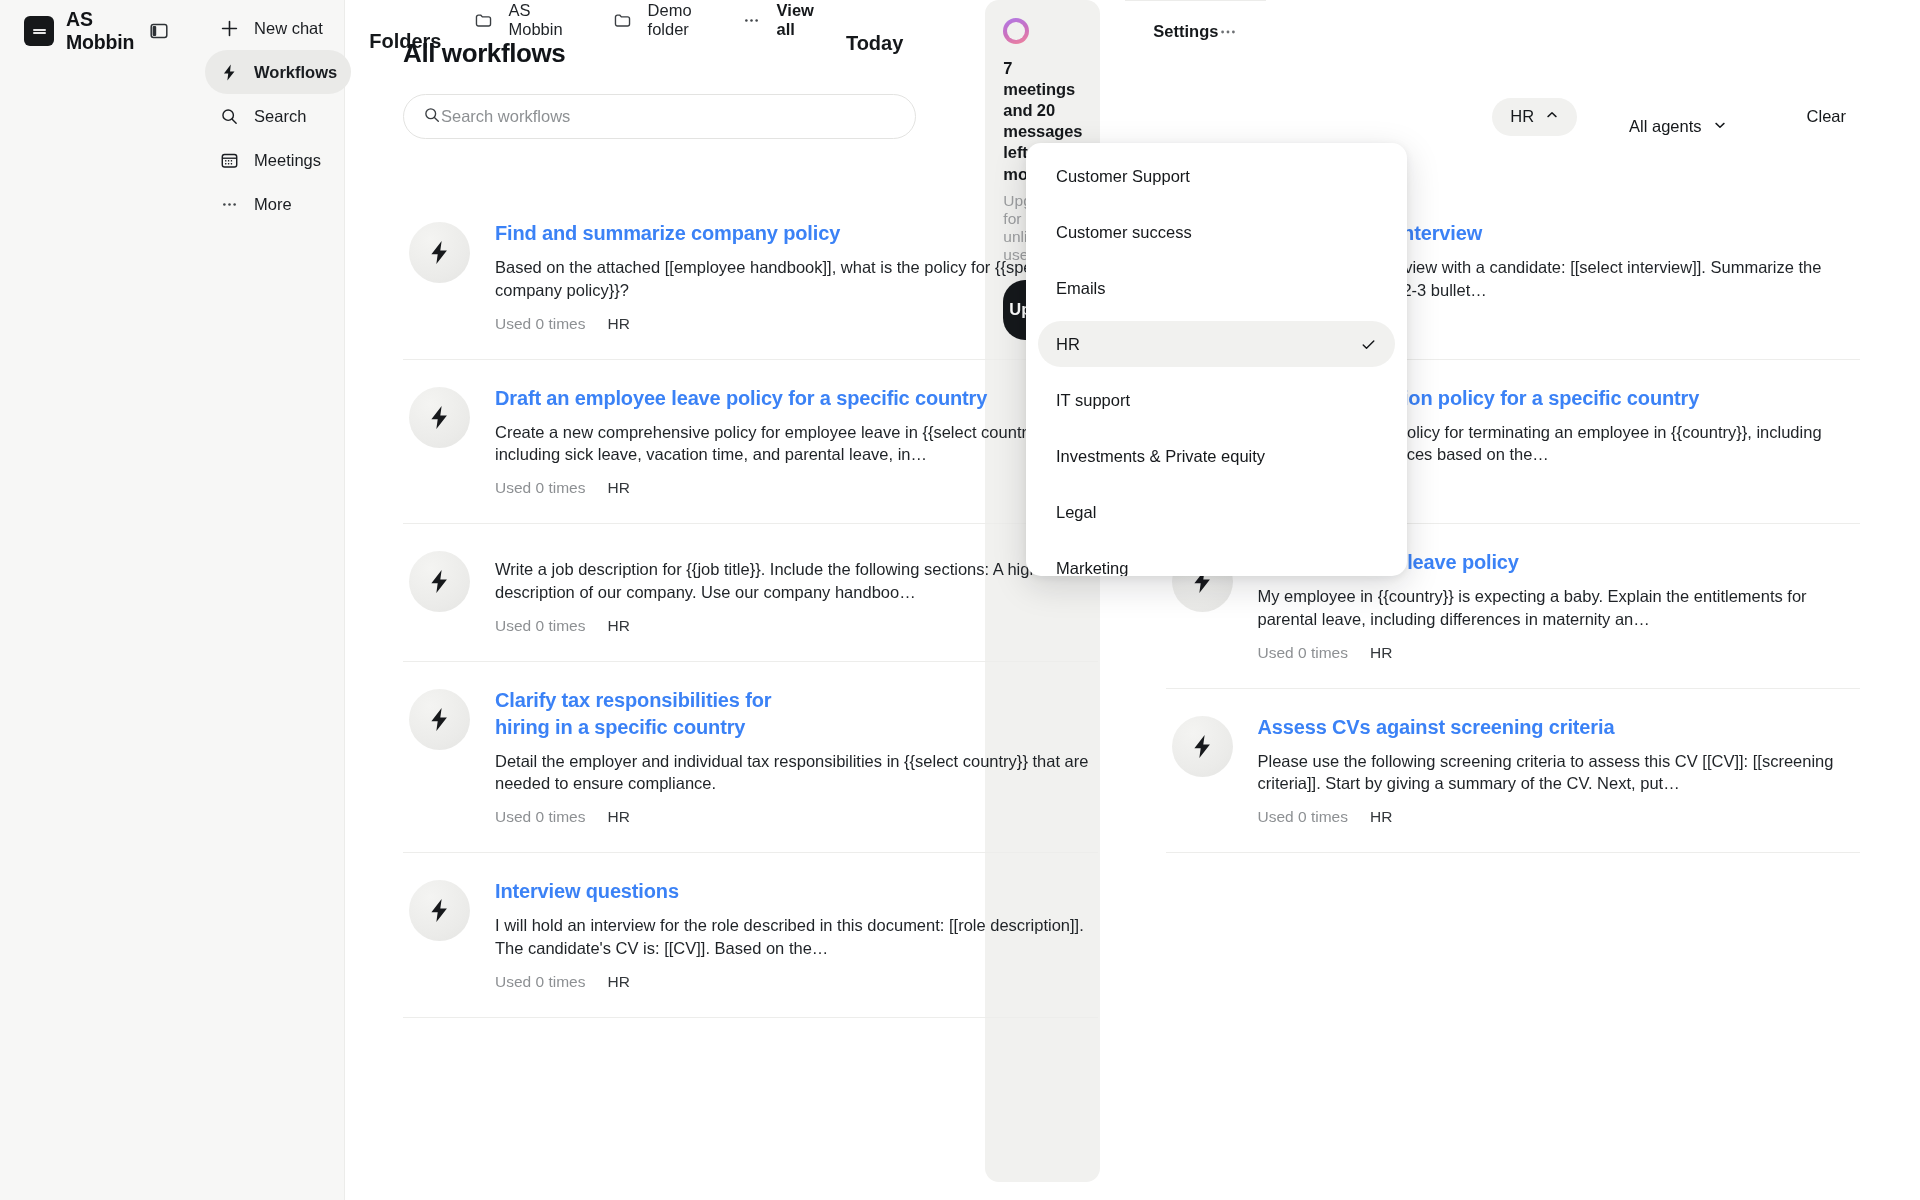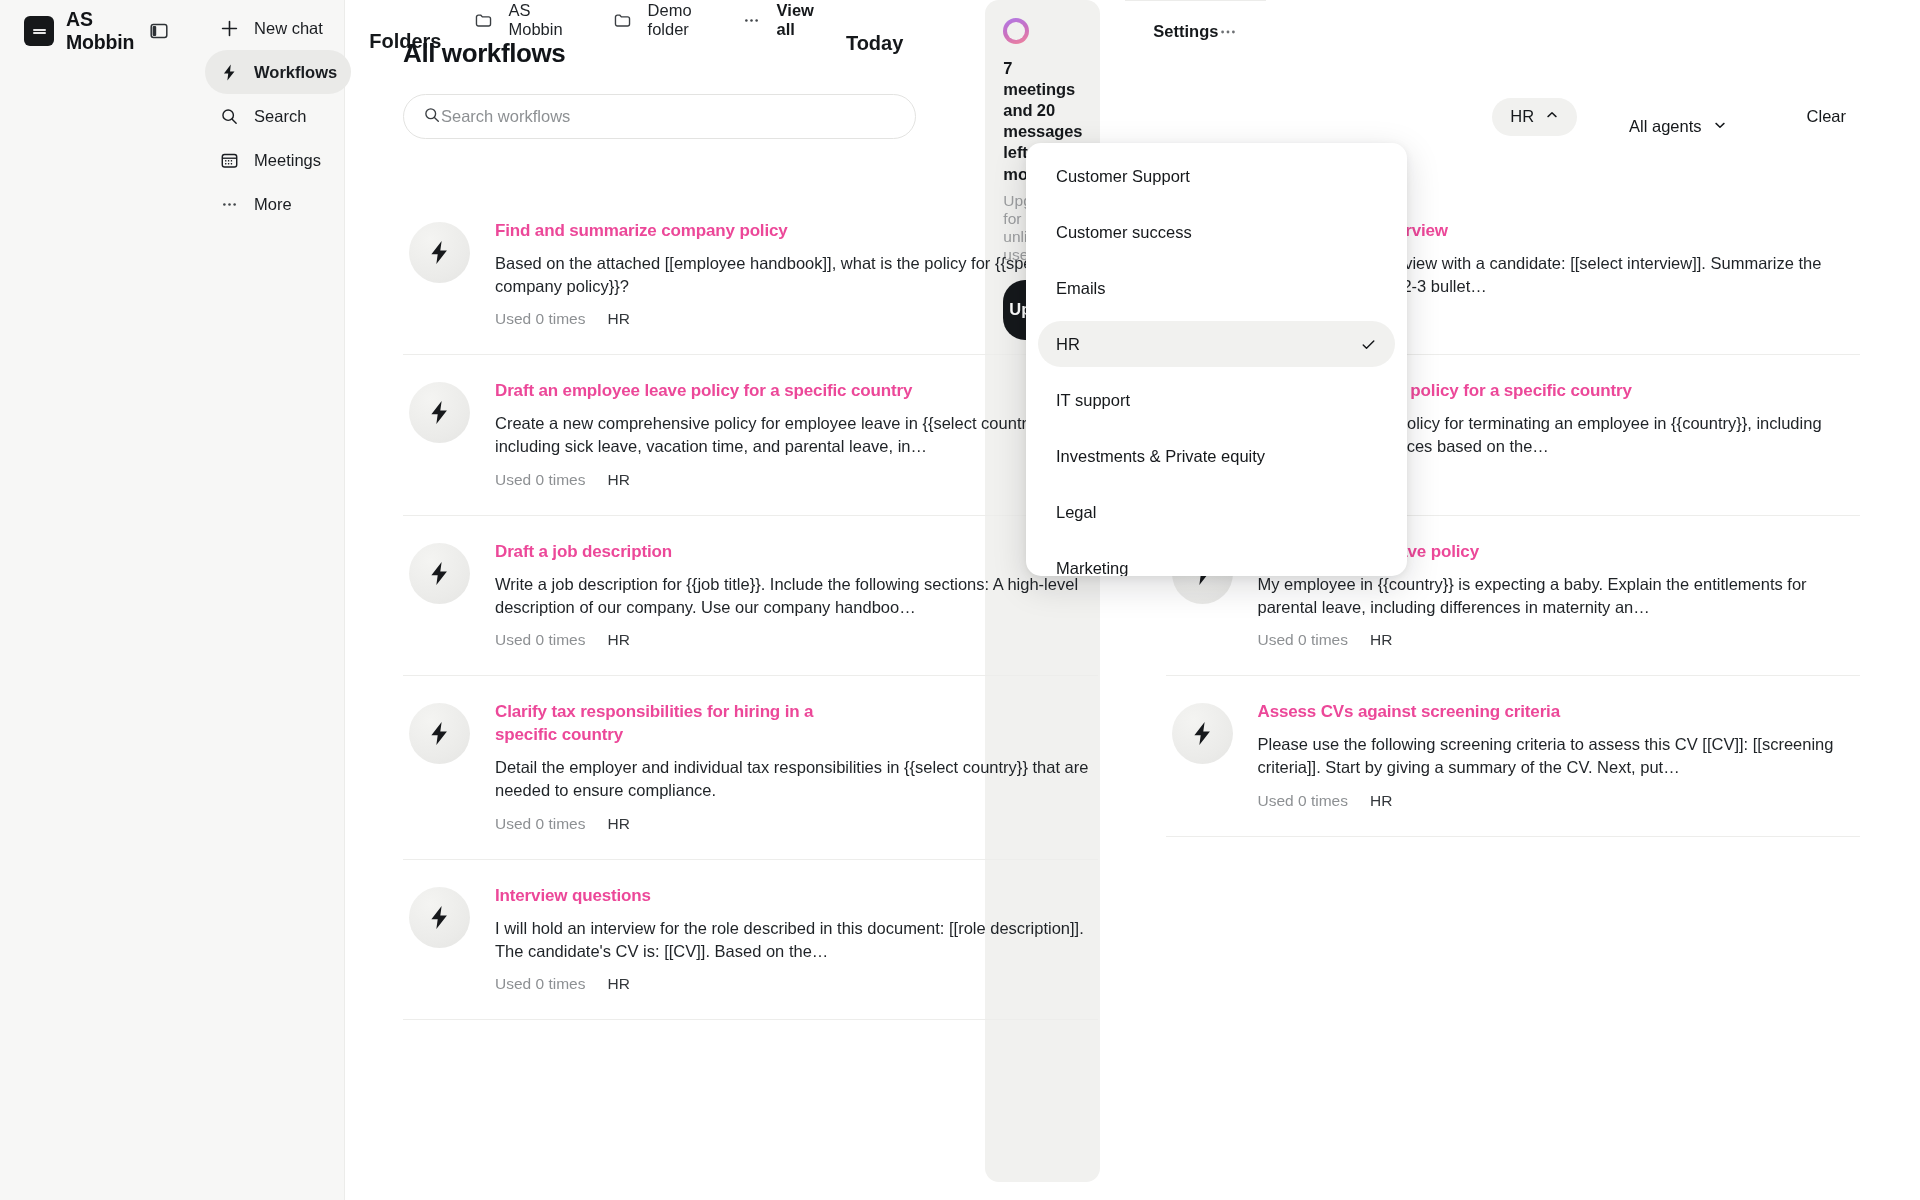--- a/index.html
+++ b/index.html
@@ -166,21 +166,21 @@
     cursor: pointer;
   }
   .wf-bolt {
     width: 61px; height: 61px; border-radius: 50%;
     background: radial-gradient(circle at 35% 28%, #f4f4f2 0%, #ebebe9 65%, #e4e4e2 100%);
     flex: 0 0 61px; display: flex; align-items: center; justify-content: center;
     margin-top: 2px;
   }
   .wf-body { flex: 1; min-width: 0; }
   .wf-title {
-    font-size: 17px; font-weight: 700; color: #ec4899; letter-spacing: -0.15px;
+    font-size: 20px; font-weight: 700; color: #3b82f6; letter-spacing: -0.15px;
     line-height: 1.35;
   }
   .wf-desc {
     margin-top: 9px; font-size: 16.5px; line-height: 1.38; color: #1f2327;
     display: -webkit-box; -webkit-line-clamp: 2; -webkit-box-orient: vertical;
     overflow: hidden;
   }
   .wf-meta { margin-top: 13px; display: flex; align-items: center; gap: 22px; }
   .wf-used { font-size: 15.5px; color: #8d9093; }
   .wf-tag { font-size: 15.5px; color: #33373b; }
@@ -416,21 +416,20 @@
           </div>
         </div>
 
         <div class="wf-card">
           <div class="wf-bolt">
             <svg width="27" height="27" viewBox="0 0 24 24">
                 <path d="M13.9 1.8L4.8 13.6h5.6L9.2 22.2l9.4-12h-5.9l1.2-8.4z" fill="#17191c"></path>
               </svg>
           </div>
           <div class="wf-body">
-            <div class="wf-title">Draft a job description</div>
             <div class="wf-desc">Write a job description for {{job title}}. Include the following sections: A high-level description of our company. Use our company handboo…</div>
             <div class="wf-meta">
               <span class="wf-used">Used 0 times</span>
               <span class="wf-tag">HR</span>
             </div>
           </div>
         </div>
 
         <div class="wf-card">
           <div class="wf-bolt">

